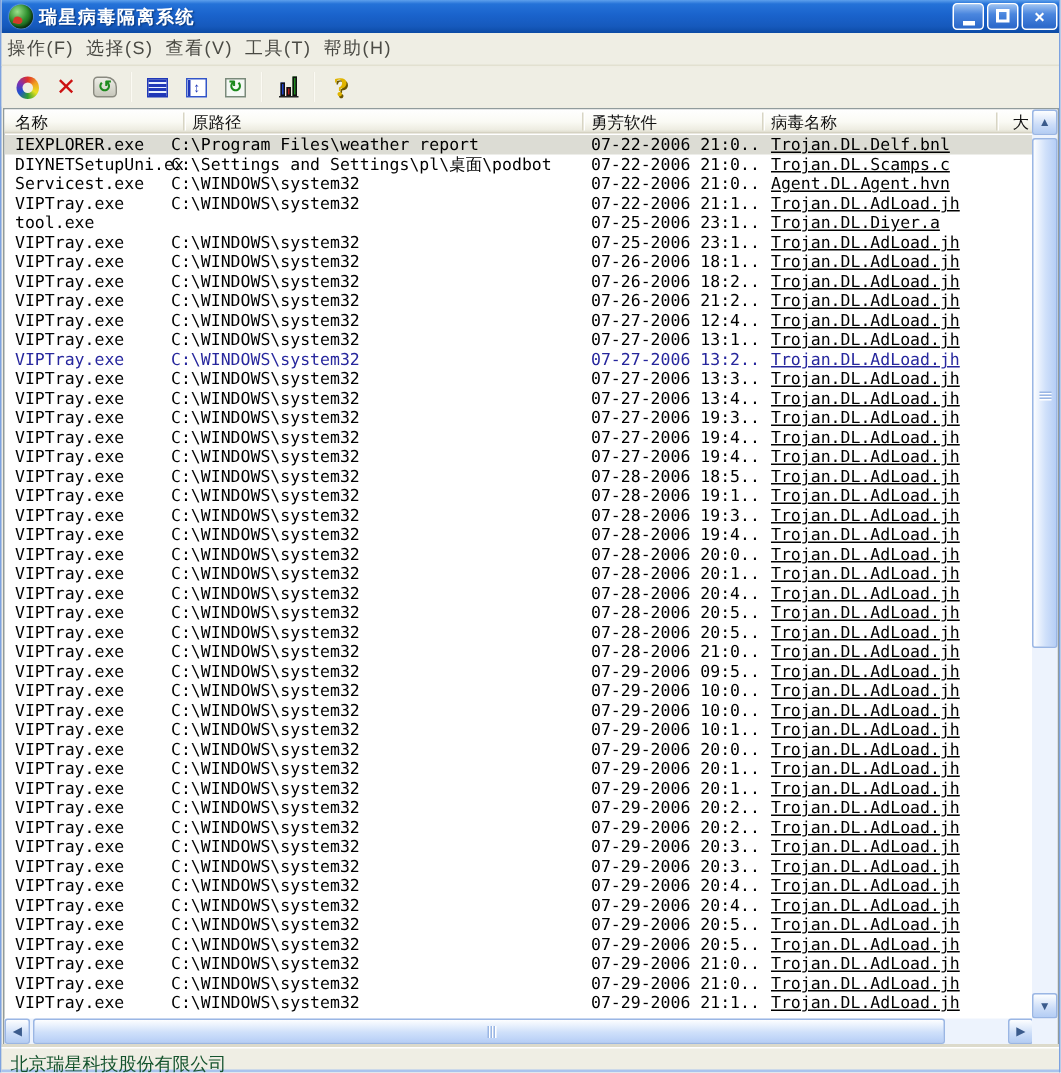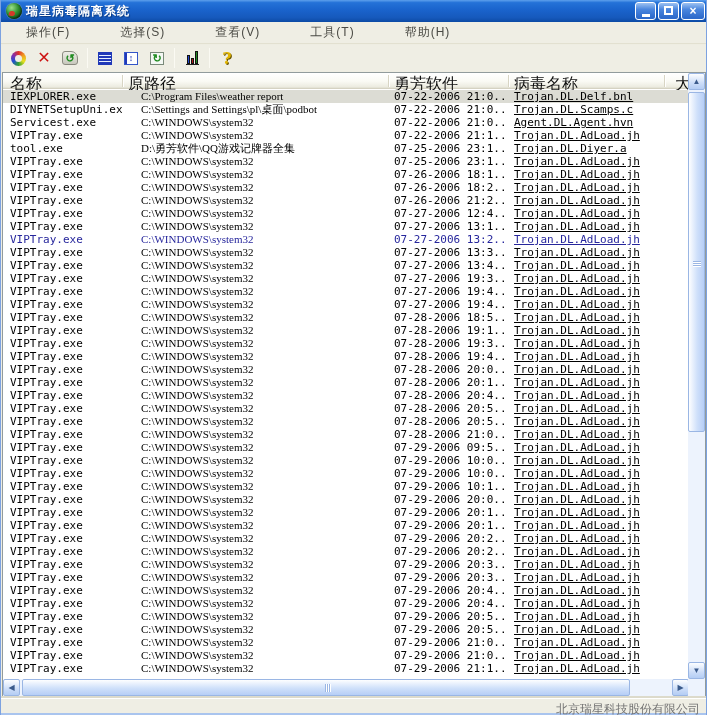--- a/index.html
+++ b/index.html
@@ -29,21 +29,21 @@
     background:linear-gradient(180deg,#9DC2F2 0%,#4A86DE 40%,#2E6BCC 90%);
     border:1px solid #FFFFFF; color:#fff; font-size:12px; line-height:16px;
     text-align:center; font-weight:bold; }
   .winbtn .glyph-min{ display:block; width:8px; height:3px; background:#fff; margin:11px auto 0; }
   .winbtn .glyph-max{ display:block; width:9px; height:9px; border:2px solid #fff; margin:3px auto 0; }
   .winbtn.close { width:24px; }
   
   .menubar { position:absolute; left:0; top:22px; width:705px; height:22px;
     background:#EFEEE4; border-bottom:1px solid #E2E0D0;
     display:flex; align-items:center; font-size:12px; color:#4A4A44; }
-  .menu-item { padding:3px 25px; letter-spacing:1px; }
+  .menu-item { padding:3px 4px; letter-spacing:1px; }
   
   .toolbar { position:absolute; left:0; top:45px; width:705px; height:26px;
     background:#EFEEE4; display:flex; align-items:center; padding-left:4px; }
   .tbtn { width:26px; height:24px; display:flex; align-items:center; justify-content:center; }
   .tsep { width:1px; height:20px; background:#C9C6B4; border-right:1px solid #FBFAF3; margin:0 4px; }
   .icon-ring { width:15px; height:15px; border-radius:50%;
     background:conic-gradient(#E03028,#F0A020,#E8E020,#30A030,#2050D0,#8030B0,#E03028);
     display:flex; align-items:center; justify-content:center; }
   .icon-ring i{ width:7px; height:7px; background:#EFEEE4; border-radius:50%; display:block;}
   .icon-delx { color:#CC1111; font-size:16px; font-weight:bold; line-height:14px; font-family:"DejaVu Sans",sans-serif;}
@@ -62,29 +62,29 @@
   .icon-chart .b1{ height:9px; background:#2244CC; }
   .icon-chart .b2{ height:6px; background:#B01818; }
   .icon-chart .b3{ height:13px; background:#1E8A1E; }
   .icon-help { color:#E0B400; font-size:16px; font-weight:bold;
     text-shadow:1px 1px 0 #6A5500; font-family:"DejaVu Serif",serif; }
   
   .listview { position:absolute; left:1px; top:72px; width:704px; height:625px;
     background:#fff; border:1px solid #919B9C; }
   .lv-header { position:absolute; left:0; top:0; width:686px; height:16px;
     background:linear-gradient(180deg,#FFFFFF 0%,#FAFAF4 55%,#EDECE1 90%,#E0DED0 100%);
-    border-bottom:1px solid #D5D2C2; font-size:16px; color:#111;text-align:center; }
+    border-bottom:1px solid #D5D2C2; font-size:11px; color:#111;text-align:center; }
   .hcell { position:absolute; top:1px; white-space:nowrap; overflow:hidden; }
   .hsep { position:absolute; top:2px; width:1px; height:12px; background:#D8D5C4; box-shadow:1px 0 0 #FFFFFF; }
   .lv-rows { position:absolute; left:0; top:17px; width:686px; height:591px; overflow:hidden;
     font-family:"DejaVu Sans Mono","Liberation Mono",monospace; font-size:11px; color:#000; }
   .lv-row { position:relative; height:13px; line-height:13px; white-space:nowrap; }
   .lv-row span { position:absolute; top:0; overflow:hidden; white-space:nowrap; }
   .c-name { left:7px;  width:112px; }
-  .c-path { left:138px; width:260px;font-family:Liberation Serif, serif; }
+  .c-path { left:111px; width:260px; }
   .c-time { left:391px; width:114px; }
   .c-virus{ left:511px; width:150px;text-decoration:underline; }
   .lv-row.selected { background:#DCDCD4; }
   .lv-row.hot { color:#26269C; text-decoration:underline; }
   
   .vsb { position:absolute; right:0; top:0; width:17px; height:606px; background:#EDF3FD; }
   .hsb { position:absolute; left:0; bottom:0; width:686px; height:17px; background:#EDF3FD; }
   .sb-btn { position:absolute; width:17px; height:17px; border-radius:2px;
     background:linear-gradient(180deg,#FDFEFF,#CCDDF8 60%,#B4CDF4); border:1px solid #9AB6E4;
     color:#3B5B8C; font-size:8px; text-align:center; line-height:15px; }
@@ -95,21 +95,21 @@
   .vsb-thumb i{ position:absolute; left:4px; top:168px; width:8px; height:1px; background:#9AB6E4;
     box-shadow:0 2px 0 #9AB6E4, 0 4px 0 #9AB6E4, 0 1px 0 #fff, 0 3px 0 #fff, 0 5px 0 #fff; display:block;}
   .hsb-thumb { position:absolute; left:19px; top:0; width:608px; height:17px; border-radius:2px;
     background:linear-gradient(180deg,#FDFEFF,#CFE0FA 55%,#B6CEF6); border:1px solid #9AB6E4; }
   .hsb-thumb i{ position:absolute; top:4px; left:302px; width:1px; height:8px; background:#9AB6E4;
     box-shadow:2px 0 0 #9AB6E4, 4px 0 0 #9AB6E4, 1px 0 0 #fff, 3px 0 0 #fff, 5px 0 0 #fff; display:block;}
   .sb-corner { position:absolute; right:0; bottom:0; width:17px; height:17px; background:#EDF3FD; }
   
   .statusbar { position:absolute; left:0; top:698px; width:705px; height:17px;
     background:#EFEEE4; border-top:1px solid #FFFFFF; box-shadow:0 -2px 0 #DCDACB;
-    font-size:12px; color:#737373; padding:2px 6px; border-bottom:2px solid #A9C4EE;text-align:right; }
+    font-size:12px; color:#14532d; padding:2px 6px; border-bottom:2px solid #A9C4EE; }
 </style>
 </head>
 <body>
 
 <div class="titlebar">
   <span class="app-icon"></span>
   <span class="title-text">瑞星病毒隔离系统</span>
   <span class="winbtns">
     <span class="winbtn">
         <i class="glyph-min"></i>
@@ -198,21 +198,20 @@
         <span class="c-virus">Agent.DL.Agent.hvn</span>
       </div>
       <div class="lv-row">
         <span class="c-name">VIPTray.exe</span>
         <span class="c-path">C:\WINDOWS\system32</span>
         <span class="c-time">07-22-2006 21:1...</span>
         <span class="c-virus">Trojan.DL.AdLoad.jh</span>
       </div>
       <div class="lv-row">
         <span class="c-name">tool.exe</span>
-        <span class="c-path">D:\勇芳软件\QQ游戏记牌器全集</span>
         <span class="c-time">07-25-2006 23:1...</span>
         <span class="c-virus">Trojan.DL.Diyer.a</span>
       </div>
       <div class="lv-row">
         <span class="c-name">VIPTray.exe</span>
         <span class="c-path">C:\WINDOWS\system32</span>
         <span class="c-time">07-25-2006 23:1...</span>
         <span class="c-virus">Trojan.DL.AdLoad.jh</span>
       </div>
       <div class="lv-row">

